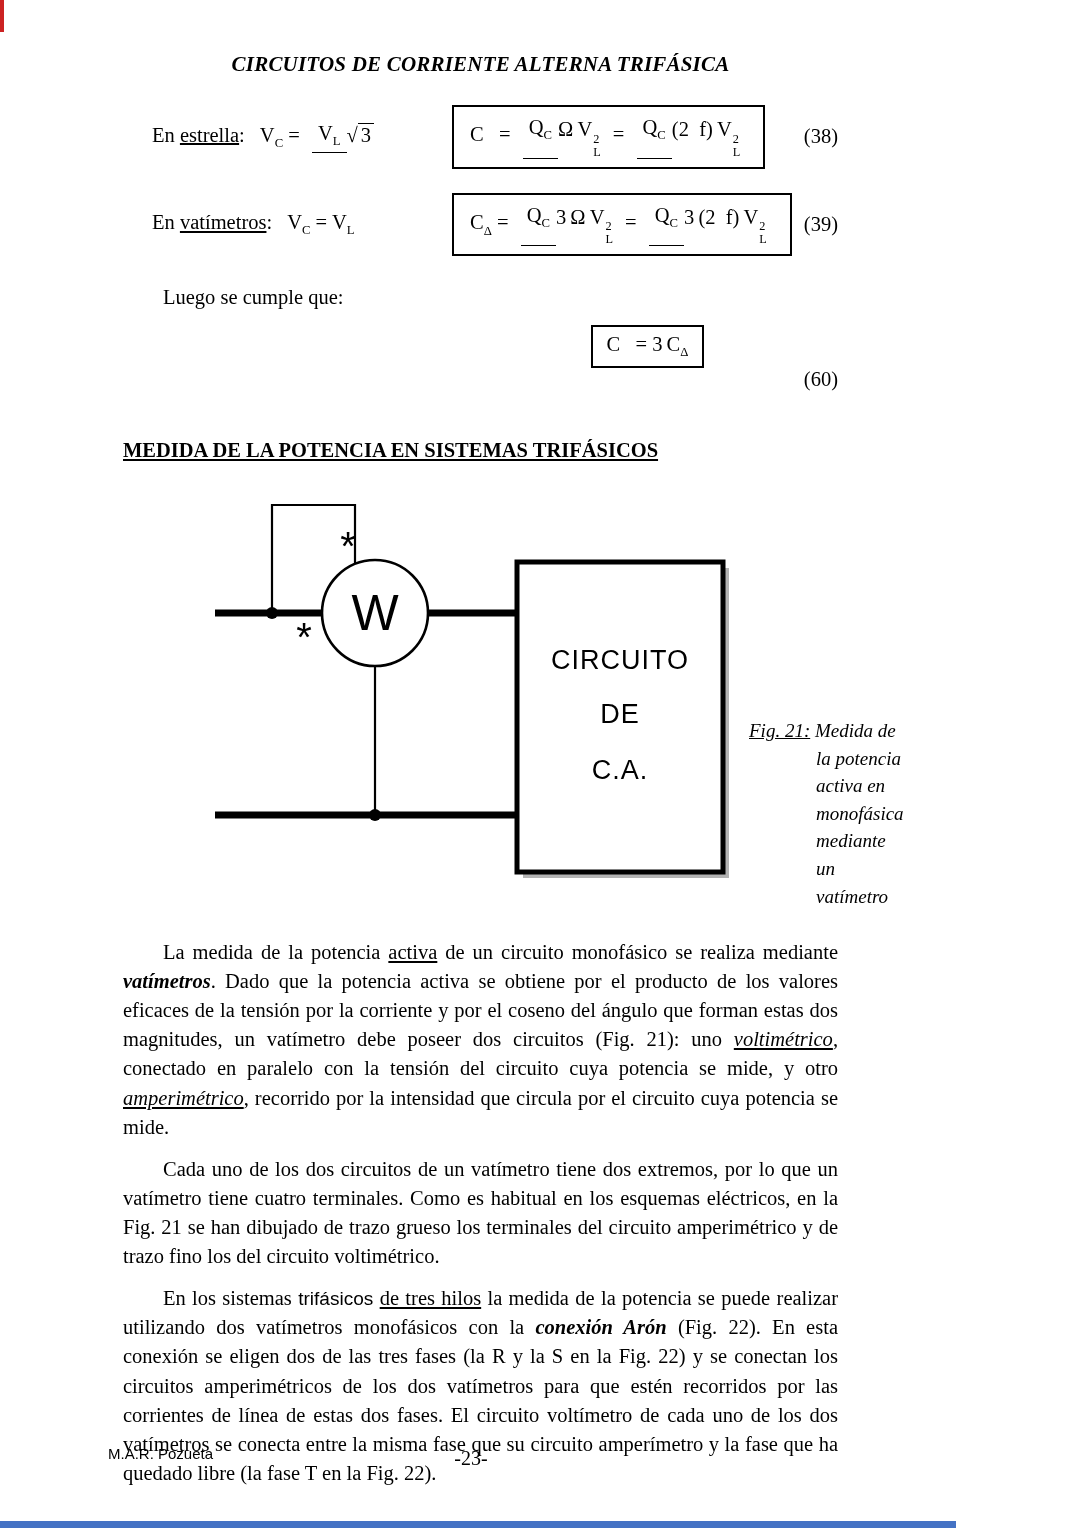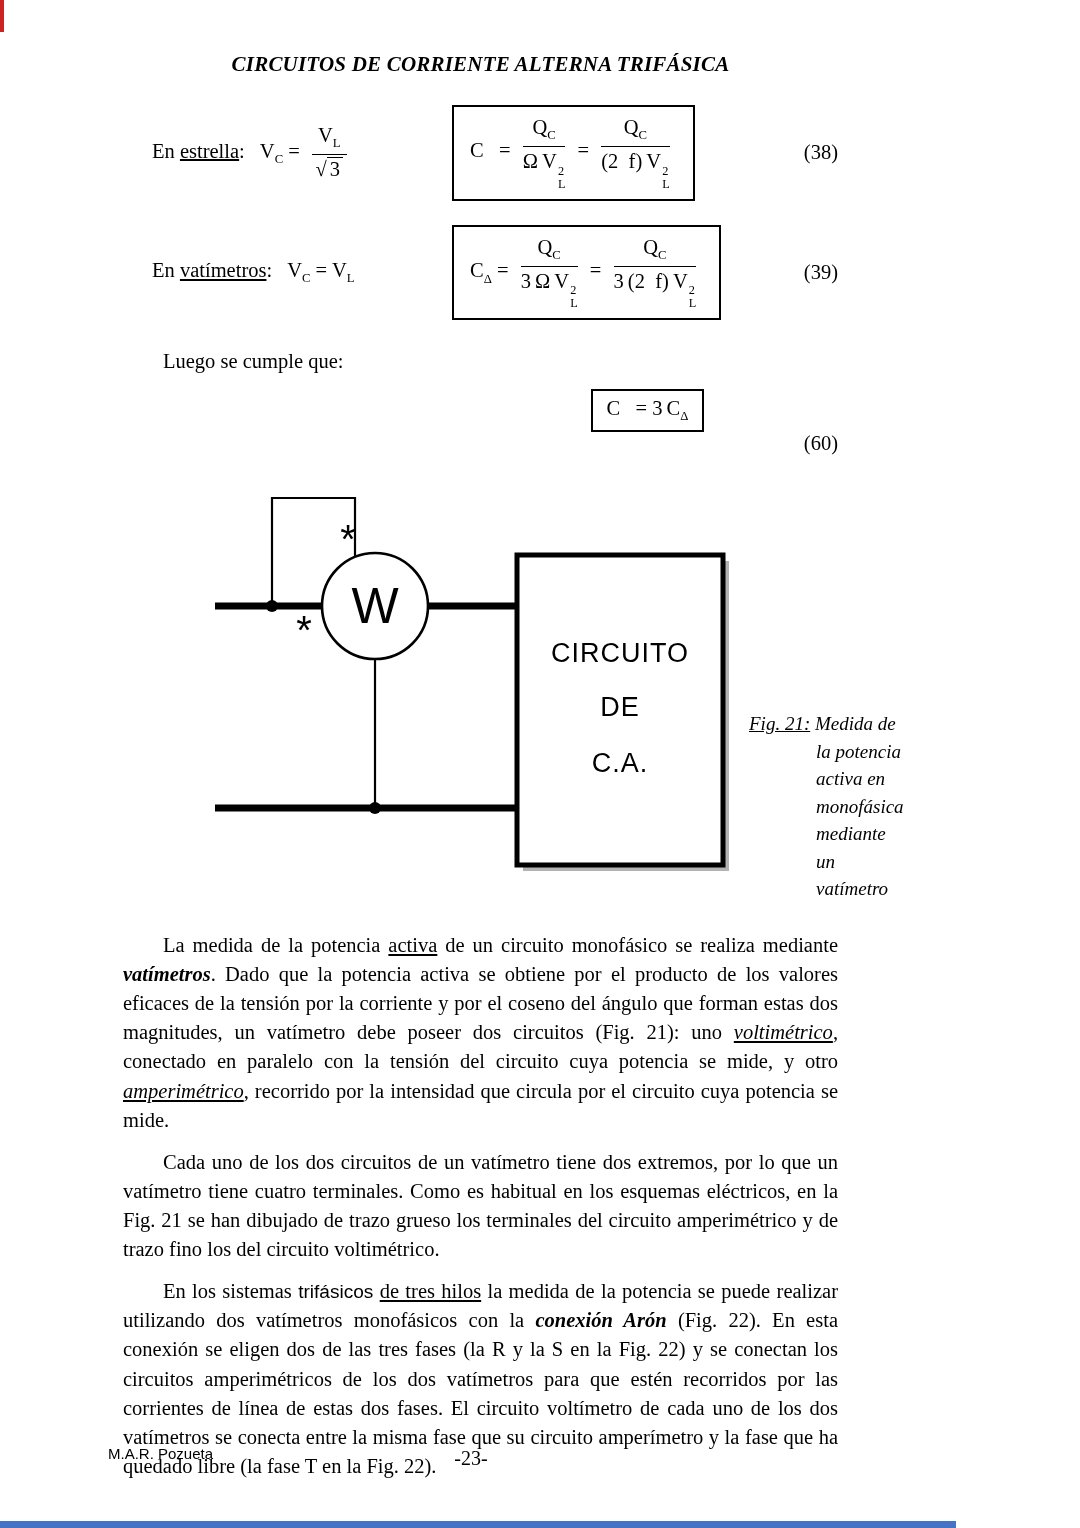--- a/index.html
+++ b/index.html
@@ -29,21 +29,21 @@
   .row38 { margin-top: 28px; }
   .row39 { margin-top: 24px; }
   .eq-left { margin-left: 29px; width: 300px; flex: 0 0 auto; }
   .eq-box { display: inline-block; border: 2px solid #000; padding: 8px 16px; background: #fff; }
   .eq-num { margin-left: auto; }
   .luego { margin: 30px 0 0 40px; font-size: 20.5px; }
   .row40 { margin-top: 16px; flex-direction: column; }
   .row40 .eq-box { margin-left: 334px; padding: 6px 14px; }
 
   .frac {
-    display: inline-flex; flex-direction: column; text-align: center;
+    display: inline-flex; text-align: center;
     vertical-align: middle; margin: 0 7px; line-height: 1.25;
   }
   .frac .num { border-bottom: 1.5px solid #000; padding: 0 6px 2px; }
   .frac .den { padding-top: 2px; }
   sub, sup { font-size: 0.62em; }
   .ss {
     display: inline-flex; flex-direction: column; align-items: flex-start;
     font-size: 0.60em; line-height: 1.05; vertical-align: -0.55em; margin-left: 1px;
   }
   .sqrtbar { border-top: 1.6px solid #000; padding: 0 3px; }
@@ -124,20 +124,21 @@
     <span class="eq-num">(39)</span>
   </div>
 
   <p class="luego">Luego se cumple que:</p>
 
   <div class="eq-row row40">
     <span class="eq-box">C  = 3 C<sub>Δ</sub></span>
     <span class="eq-num">(60)</span>
   </div>
 
+  <h2 class="section-heading">MEDIDA DE LA POTENCIA EN SISTEMAS TRIFÁSICOS</h2>
 
   <div class="figure-row">
     <svg class="diagram" width="540" height="390" viewBox="0 0 540 390" aria-hidden="true">
       <rect x="318" y="76" width="206" height="310" fill="#b3b3b3"></rect>
       <rect x="312" y="70" width="206" height="310" fill="#ffffff" stroke="#000" stroke-width="5"></rect>
       <line x1="10" y1="121" x2="120" y2="121" stroke="#000" stroke-width="7"></line>
       <line x1="220" y1="121" x2="312" y2="121" stroke="#000" stroke-width="7"></line>
       <line x1="10" y1="323" x2="312" y2="323" stroke="#000" stroke-width="7"></line>
       <polyline points="67,121 67,13 150,13 150,74" fill="none" stroke="#000" stroke-width="2.2"></polyline>
       <line x1="170" y1="174" x2="170" y2="323" stroke="#000" stroke-width="2.2"></line>

